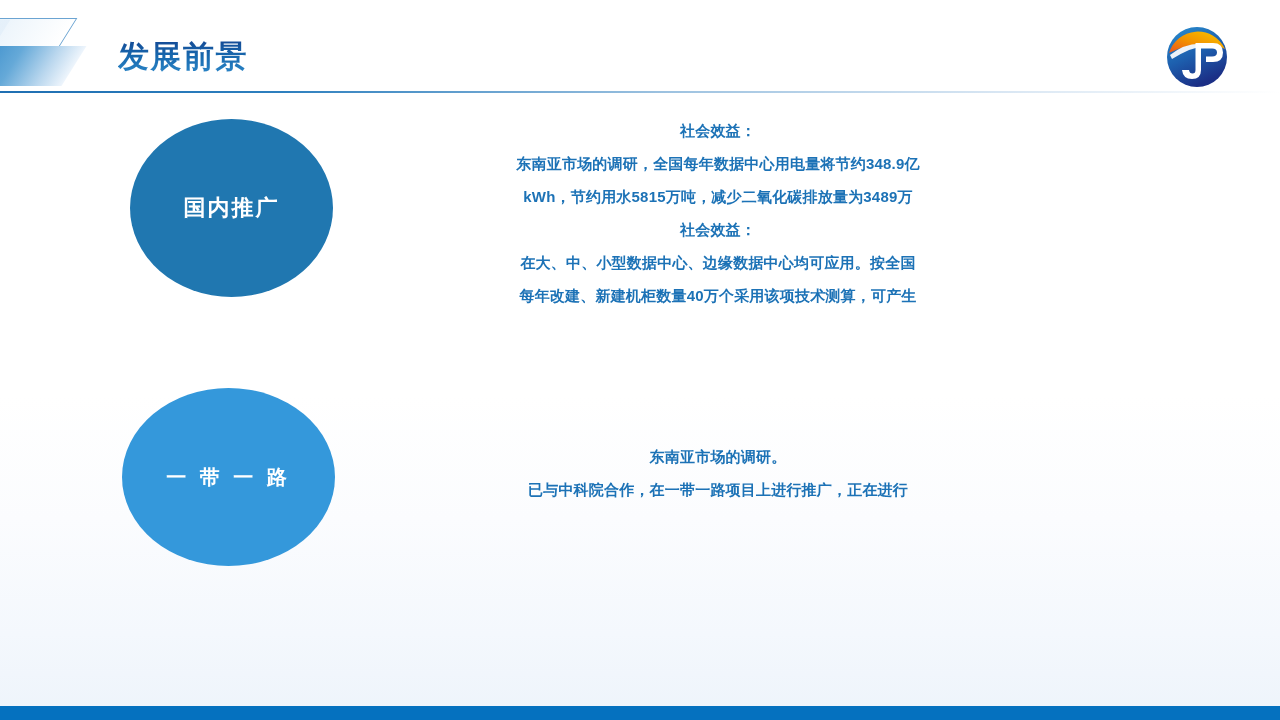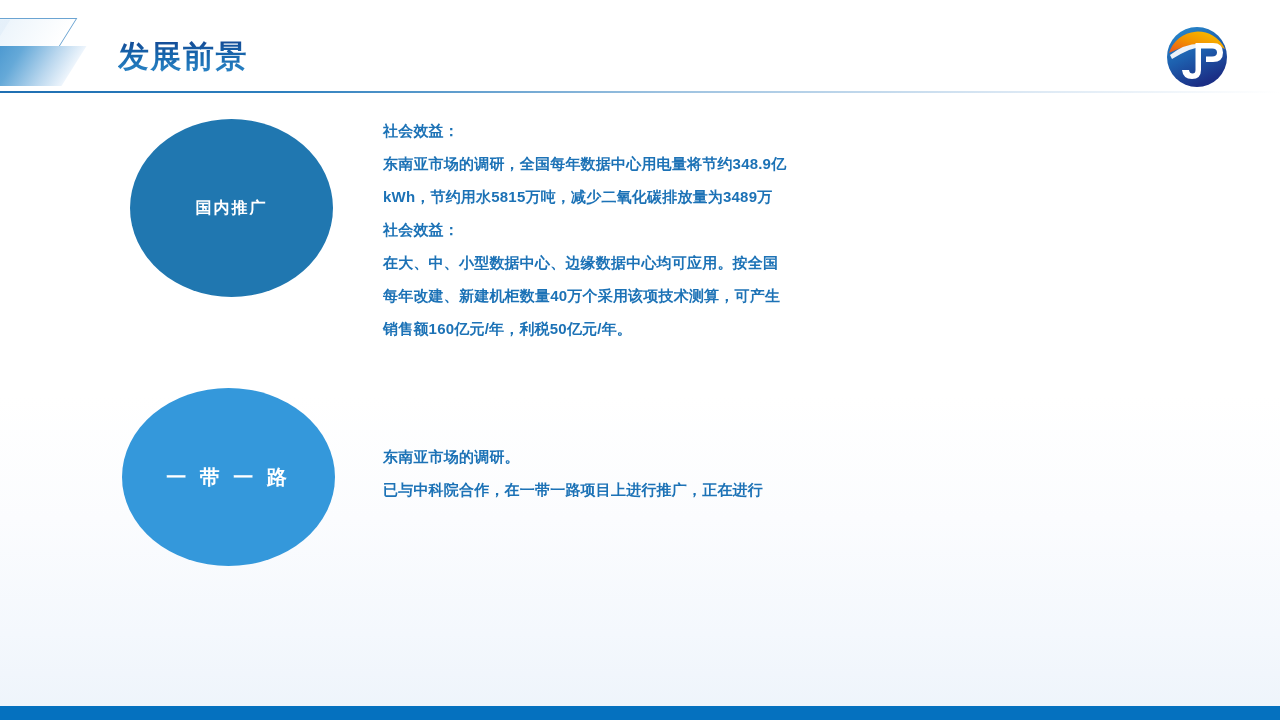--- a/index.html
+++ b/index.html
@@ -6,20 +6,21 @@
   html, body {
     width:1280px; height:720px;
     font-family:"Liberation Sans","DejaVu Sans",sans-serif;
     overflow:hidden;
   }
   .slide {
     position:relative;
     width:1280px; height:720px;
     background:linear-gradient(to bottom,
       #ffffff 0%, #ffffff 55%, #fbfcfe 72%, #f4f8fd 88%, #eef4fb 99%);
+    text-align:center;
   }
 
   
   .header {
     position:absolute; left:0; top:0;
     width:1280px; height:93px;
     background:#ffffff;
   }
   .header-rule {
     position:absolute; left:0; top:91px;
@@ -71,21 +72,21 @@
   .circle {
     position:absolute;
     border-radius:50%;
     display:flex; align-items:center; justify-content:center;
     color:#ffffff; font-weight:bold;
   }
   .circle-1 {
     left:130px; top:119px;
     width:203px; height:178px;
     background:#2077b0;
-    font-size:16px; letter-spacing:2px;
+    font-size:22px; letter-spacing:2px;
   }
   .circle-2 {
     left:122px; top:388px;
     width:213px; height:178px;
     background:#3498db;
     font-size:20px; letter-spacing:4px;
   }
 
   
   .body-block {
@@ -155,21 +156,20 @@
     <span>一 带 一 路</span>
   </div>
 
   <div class="body-block" id="block-top">
     <div class="body-line">社会效益：</div>
     <div class="body-line">东南亚市场的调研，全国每年数据中心用电量将节约348.9亿</div>
     <div class="body-line">kWh，节约用水5815万吨，减少二氧化碳排放量为3489万</div>
     <div class="body-line">社会效益：</div>
     <div class="body-line">在大、中、小型数据中心、边缘数据中心均可应用。按全国</div>
     <div class="body-line">每年改建、新建机柜数量40万个采用该项技术测算，可产生</div>
-    <div class="body-line">销售额160亿元/年，利税50亿元/年。</div>
   </div>
 
   <div class="body-block" id="block-bot">
     <div class="body-line">东南亚市场的调研。</div>
     <div class="body-line">已与中科院合作，在一带一路项目上进行推广，正在进行</div>
   </div>
 
   <div class="bottom-bar"></div>
 
 </div>

